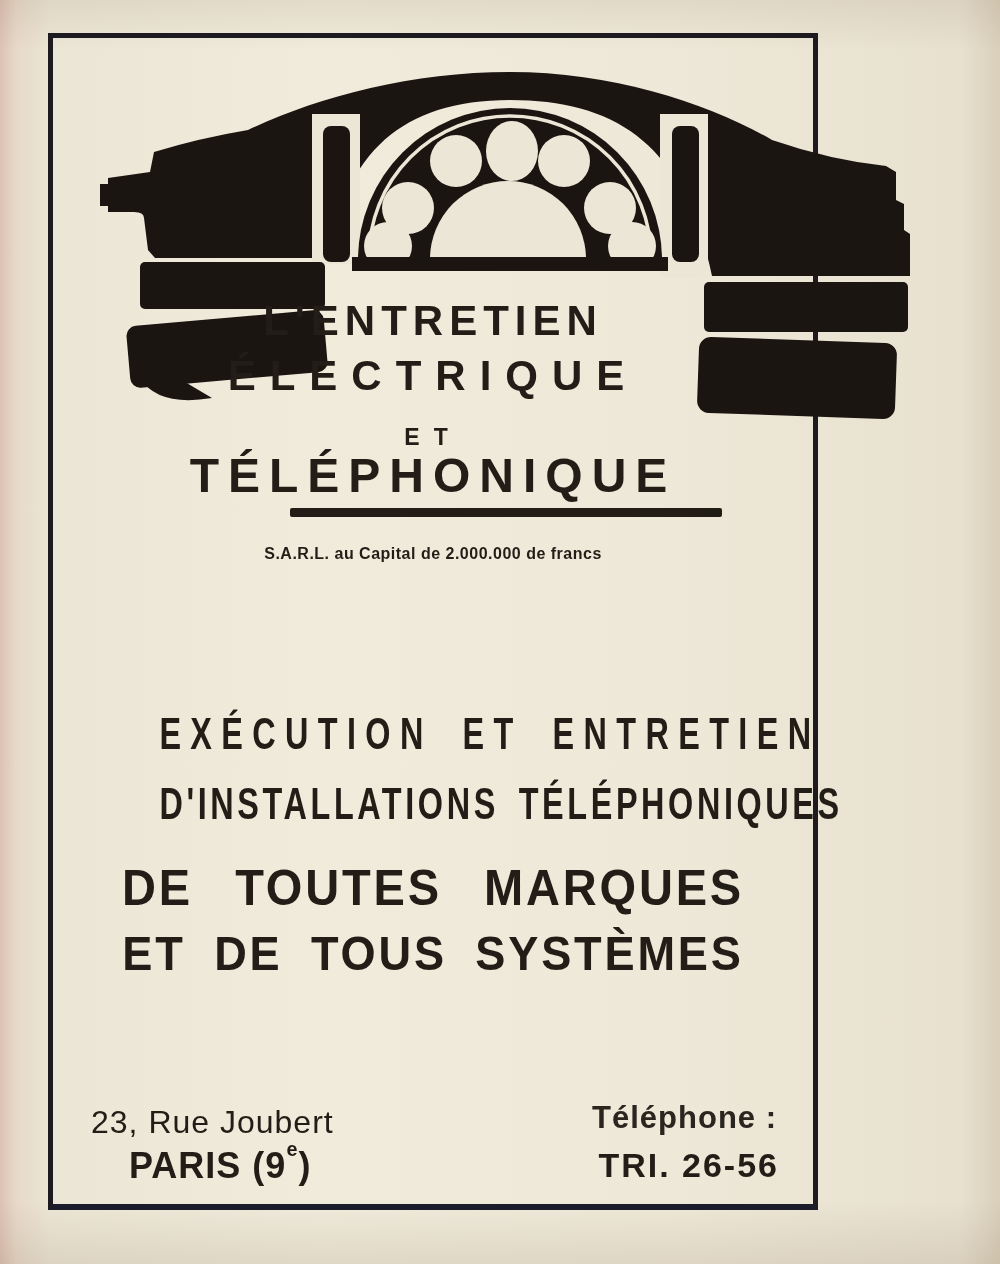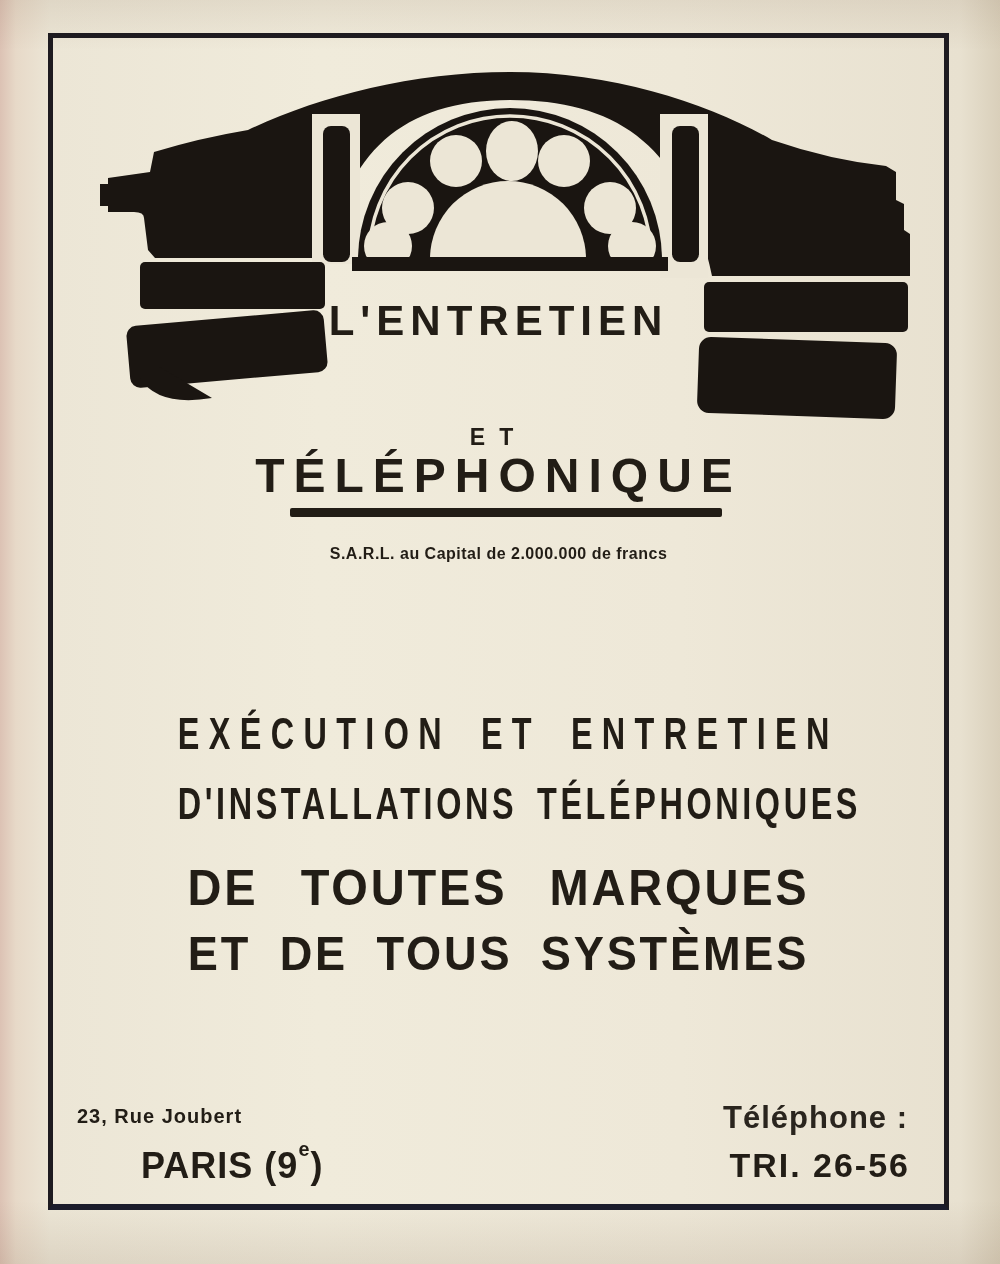--- a/index.html
+++ b/index.html
@@ -19,21 +19,21 @@
     position:relative;
     width:1000px;height:1264px;
     overflow:hidden;
     background:
       linear-gradient(180deg, rgba(110,80,55,0.10) 0%, rgba(255,255,255,0) 4%, rgba(255,255,255,0) 95%, rgba(110,80,55,0.12) 100%),
       linear-gradient(90deg, #dcc2b4 0%, #e7d9c8 1.6%, #ece6d6 5%, #f0ebdb 32%, #eee8d8 68%, #e8e1d0 96%, #d9cfba 100%);
   }
   .frame{
     position:absolute;
     left:48px;top:33px;
-    width:901px;height:1177px;
+    width:770px;height:1177px;
     border:5px solid var(--frame);
     border-bottom-width:6px;
     border-bottom-color:#1b1c2b;
   }
   .phone{
     position:absolute;
     left:47px;top:22px;
     width:810px;height:365px;
     pointer-events:none;
   }
@@ -57,26 +57,26 @@
     border-radius:2px;
   }
   .sarl{top:508px;font-size:16px;letter-spacing:0.5px;font-weight:bold;}
   .cond{transform:scaleX(0.72);transform-origin:50% 0;}
   .b1{top:673px;font-size:45px;letter-spacing:13px;word-spacing:16px;}
   .b2{top:743px;font-size:45px;letter-spacing:5px;word-spacing:10px;}
   .semi{transform:scaleX(0.94);transform-origin:50% 0;}
   .b3{top:825px;font-size:50px;letter-spacing:3px;word-spacing:28px;}
   .b4{top:892px;font-size:48px;letter-spacing:3px;word-spacing:14px;}
   .addr1{
-    position:absolute;left:24px;top:1068px;
-    font-size:20px;font-weight:bold;letter-spacing:1px;
+    position:absolute;left:38px;top:1068px;
+    font-size:32px;font-weight:normal;letter-spacing:1px;
     color:var(--ink);line-height:1;white-space:nowrap;
   }
   .addr2{
-    position:absolute;left:88px;top:1110px;
+    position:absolute;left:76px;top:1110px;
     font-size:36px;font-weight:bold;letter-spacing:1px;
     color:var(--ink);line-height:1;white-space:nowrap;
   }
   .addr2 sup{
     font-size:0.55em;
     position:relative;top:-0.45em;
   }
   .tel-label{
     position:absolute;right:36px;top:1064px;
     font-size:31px;font-weight:bold;letter-spacing:1px;
@@ -146,20 +146,21 @@
         </g>
       </g>
 
       <g fill="var(--phone-ink)">
         <rect x="223" y="66" width="27" height="136" rx="8"></rect>
         <rect x="572" y="66" width="27" height="136" rx="8"></rect>
       </g>
     </svg>
 
     <div class="line t1">L'ENTRETIEN</div>
+    <div class="line t2">ÉLECTRIQUE</div>
     <div class="line t3">ET</div>
     <div class="line t4">TÉLÉPHONIQUE</div>
 
     <div class="rule"></div>
 
     <div class="line sarl">S.A.R.L. au Capital de 2.000.000 de francs</div>
 
     <div class="line b1 cond">EXÉCUTION ET ENTRETIEN</div>
     <div class="line b2 cond">D'INSTALLATIONS TÉLÉPHONIQUES</div>
     <div class="line b3 semi">DE TOUTES MARQUES</div>

